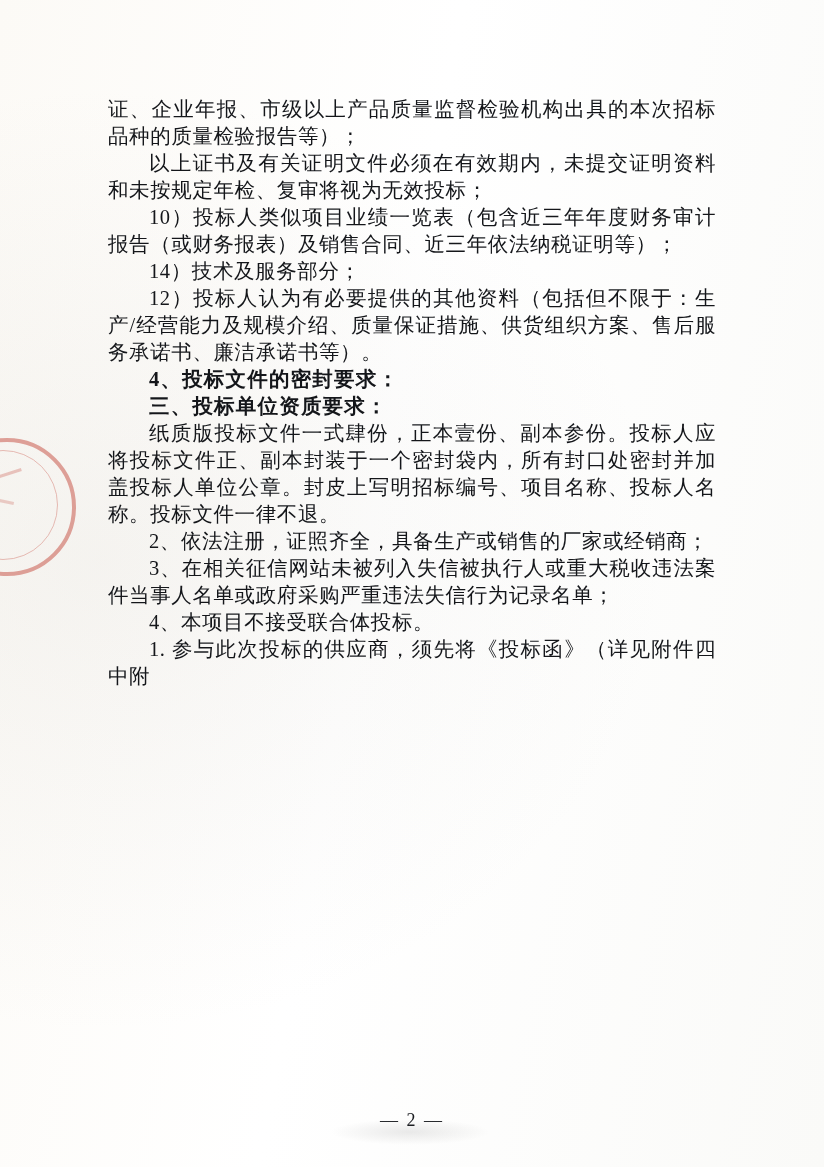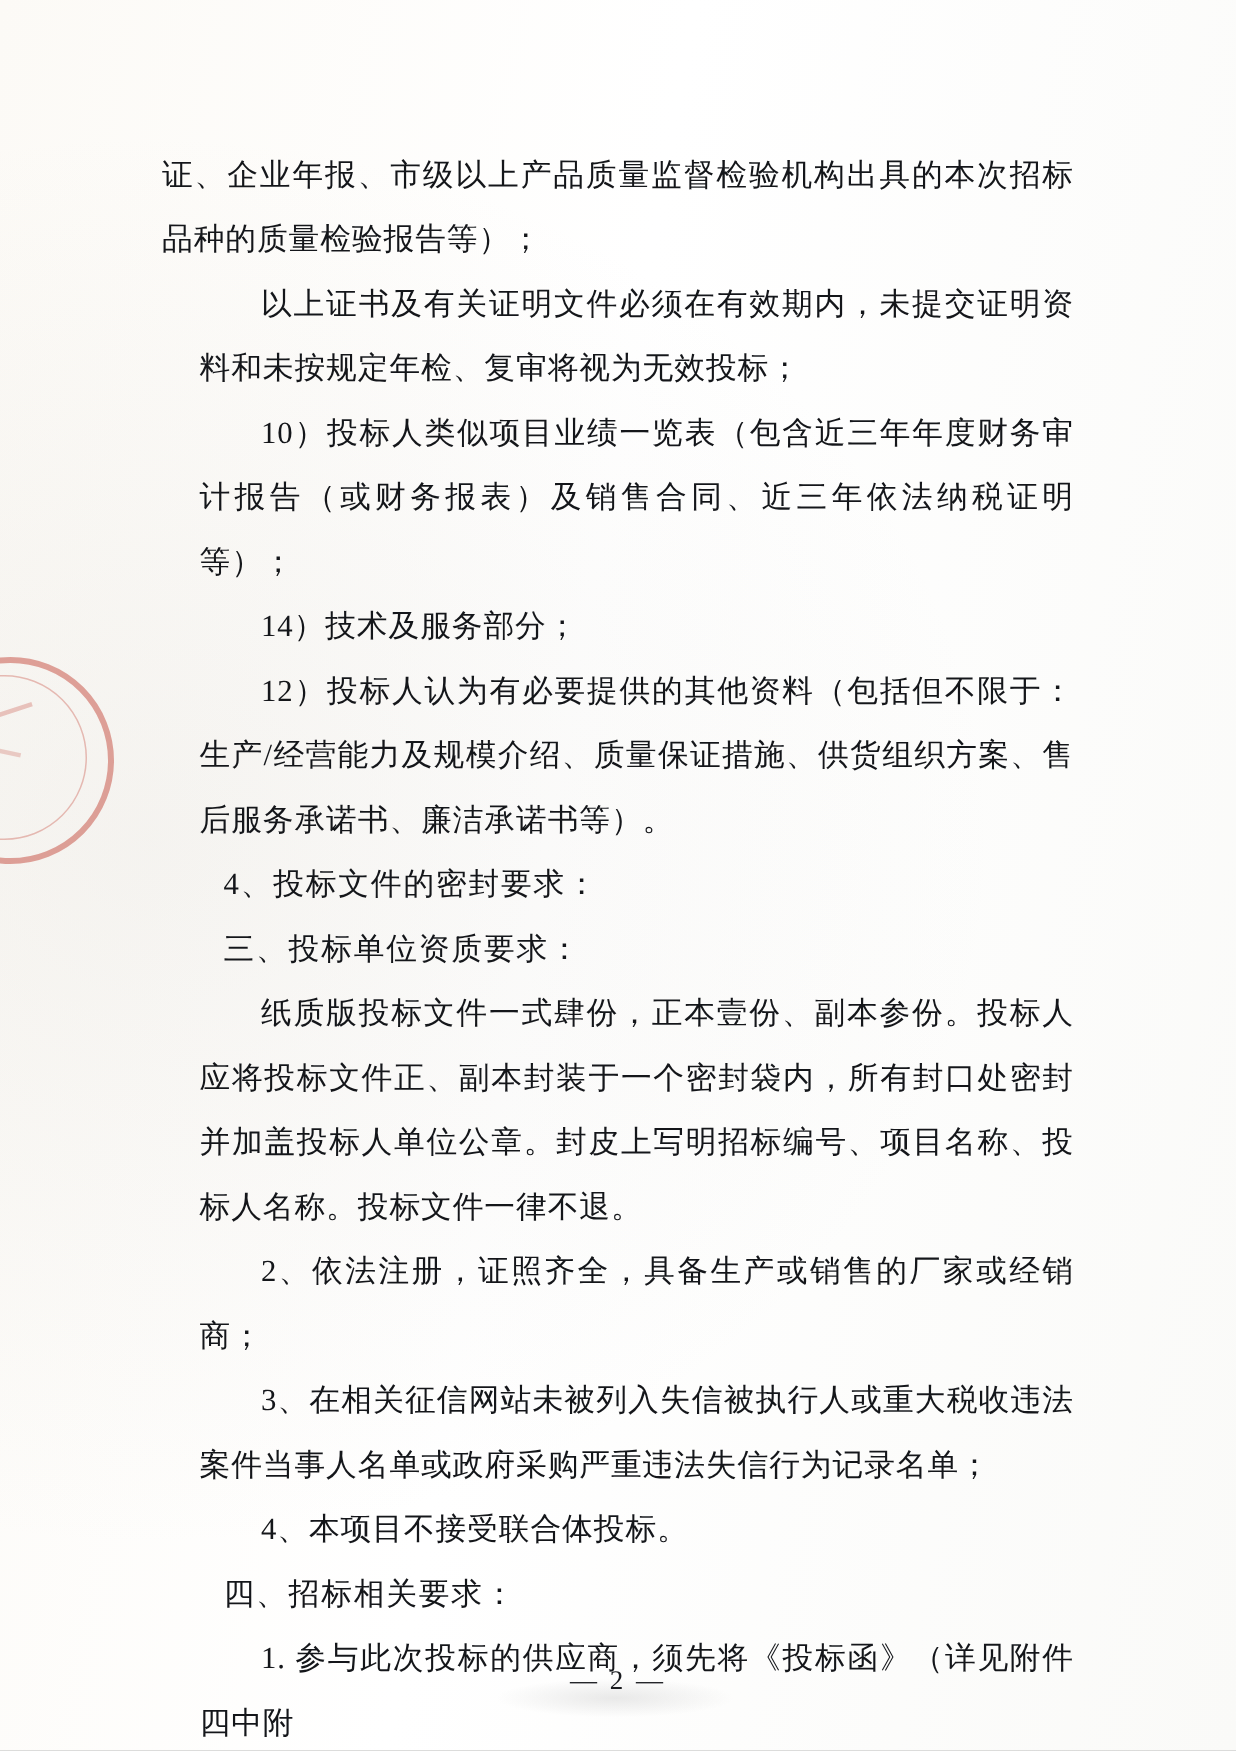--- a/index.html
+++ b/index.html
@@ -29,32 +29,31 @@
   }
   .content {
     position: absolute;
     left: 108px;
     top: 96px;
     width: 608px;
   }
   p.line {
     margin: 0;
     font-size: 20.5px;
-    line-height: 43px;
+    line-height: 27px;
     letter-spacing: 0.6px;
     white-space: pre-wrap;
     text-align: justify;
     text-justify: inter-ideograph;
   }
   p.indent {
     text-indent: 41px;
-    margin-left: 25px;
   }
   p.bold {
-    font-weight: normal;
+    font-weight: bold;
     text-indent: 41px;
     letter-spacing: 1.2px;
   }
   .para {
     margin: 0 0 0 0;
   }
   
   .seal {
     position: absolute;
     left: -6px;
@@ -142,19 +141,18 @@
     <p class="line indent para">以上证书及有关证明文件必须在有效期内，未提交证明资料和未按规定年检、复审将视为无效投标；</p>
     <p class="line indent para">10）投标人类似项目业绩一览表（包含近三年年度财务审计报告（或财务报表）及销售合同、近三年依法纳税证明等）；</p>
     <p class="line indent para">14）技术及服务部分；</p>
     <p class="line indent para">12）投标人认为有必要提供的其他资料（包括但不限于：生产/经营能力及规模介绍、质量保证措施、供货组织方案、售后服务承诺书、廉洁承诺书等）。</p>
     <p class="line bold para">4、投标文件的密封要求：</p>
     <p class="line bold para">三、投标单位资质要求：</p>
     <p class="line indent para">纸质版投标文件一式肆份，正本壹份、副本参份。投标人应将投标文件正、副本封装于一个密封袋内，所有封口处密封并加盖投标人单位公章。封皮上写明招标编号、项目名称、投标人名称。投标文件一律不退。</p>
     <p class="line indent para">2、依法注册，证照齐全，具备生产或销售的厂家或经销商；</p>
     <p class="line indent para">3、在相关征信网站未被列入失信被执行人或重大税收违法案件当事人名单或政府采购严重违法失信行为记录名单；</p>
     <p class="line indent para">4、本项目不接受联合体投标。</p>
-    <p class="line bold para">四、招标相关要求：</p>
     <p class="line indent para">1. 参与此次投标的供应商，须先将《投标函》（详见附件四中附</p>
   </div>
 
   <div class="smudge"></div>
   <div class="footer">— 2 —</div>
 </div>
 
 </body></html>

